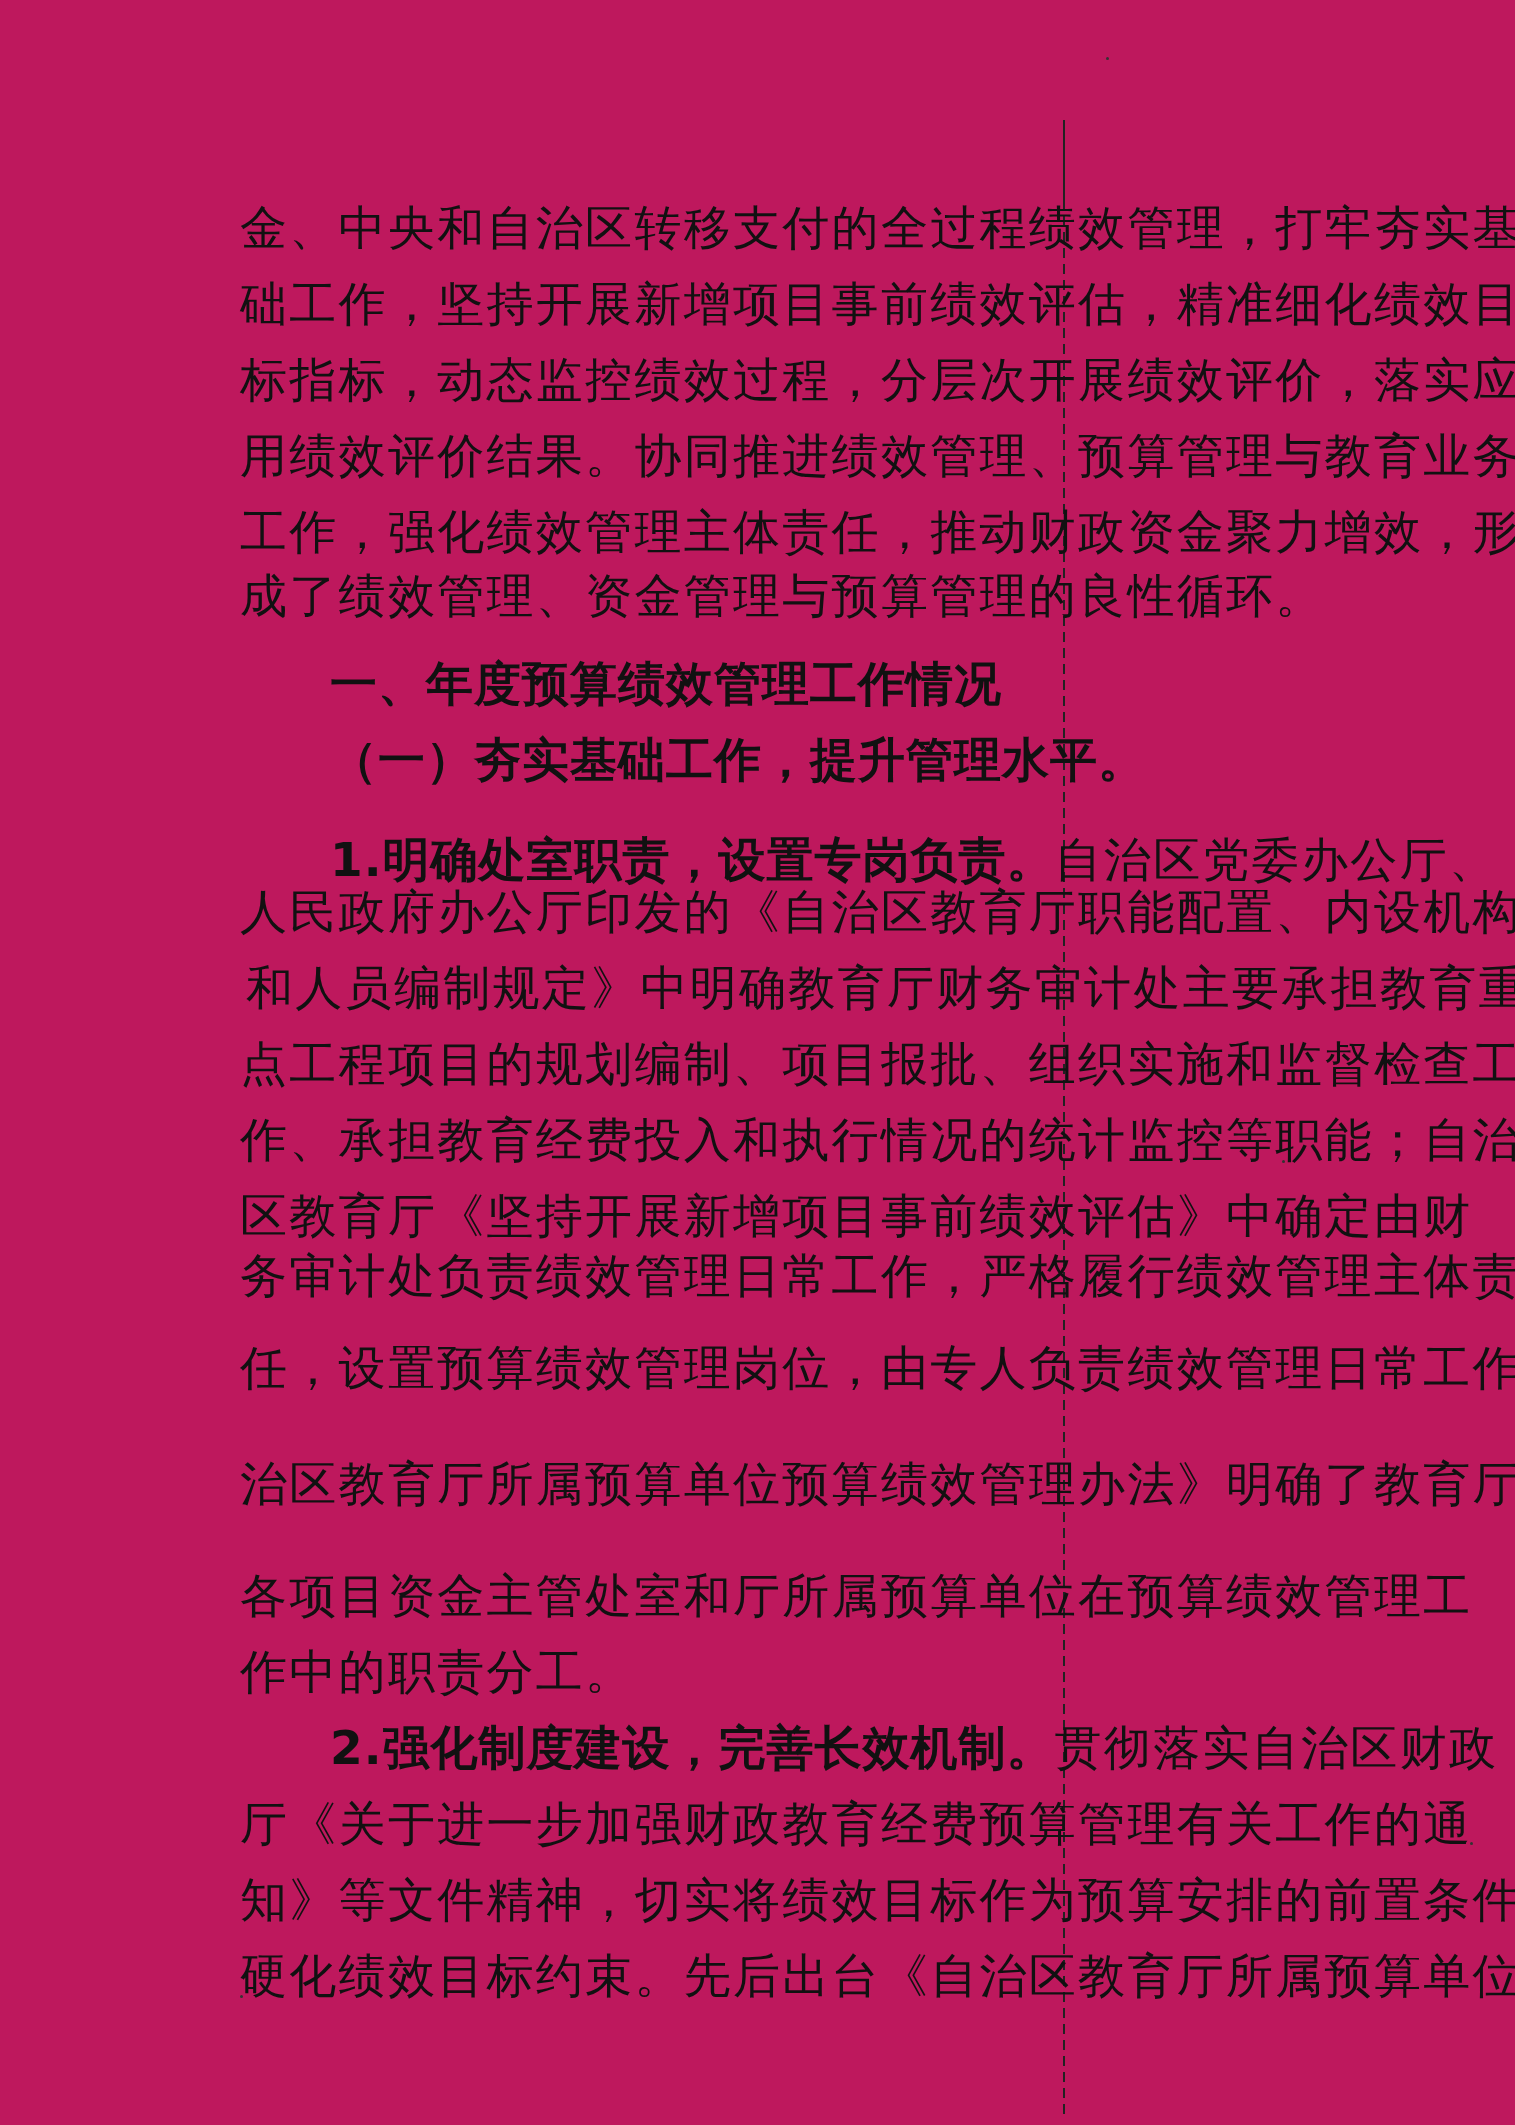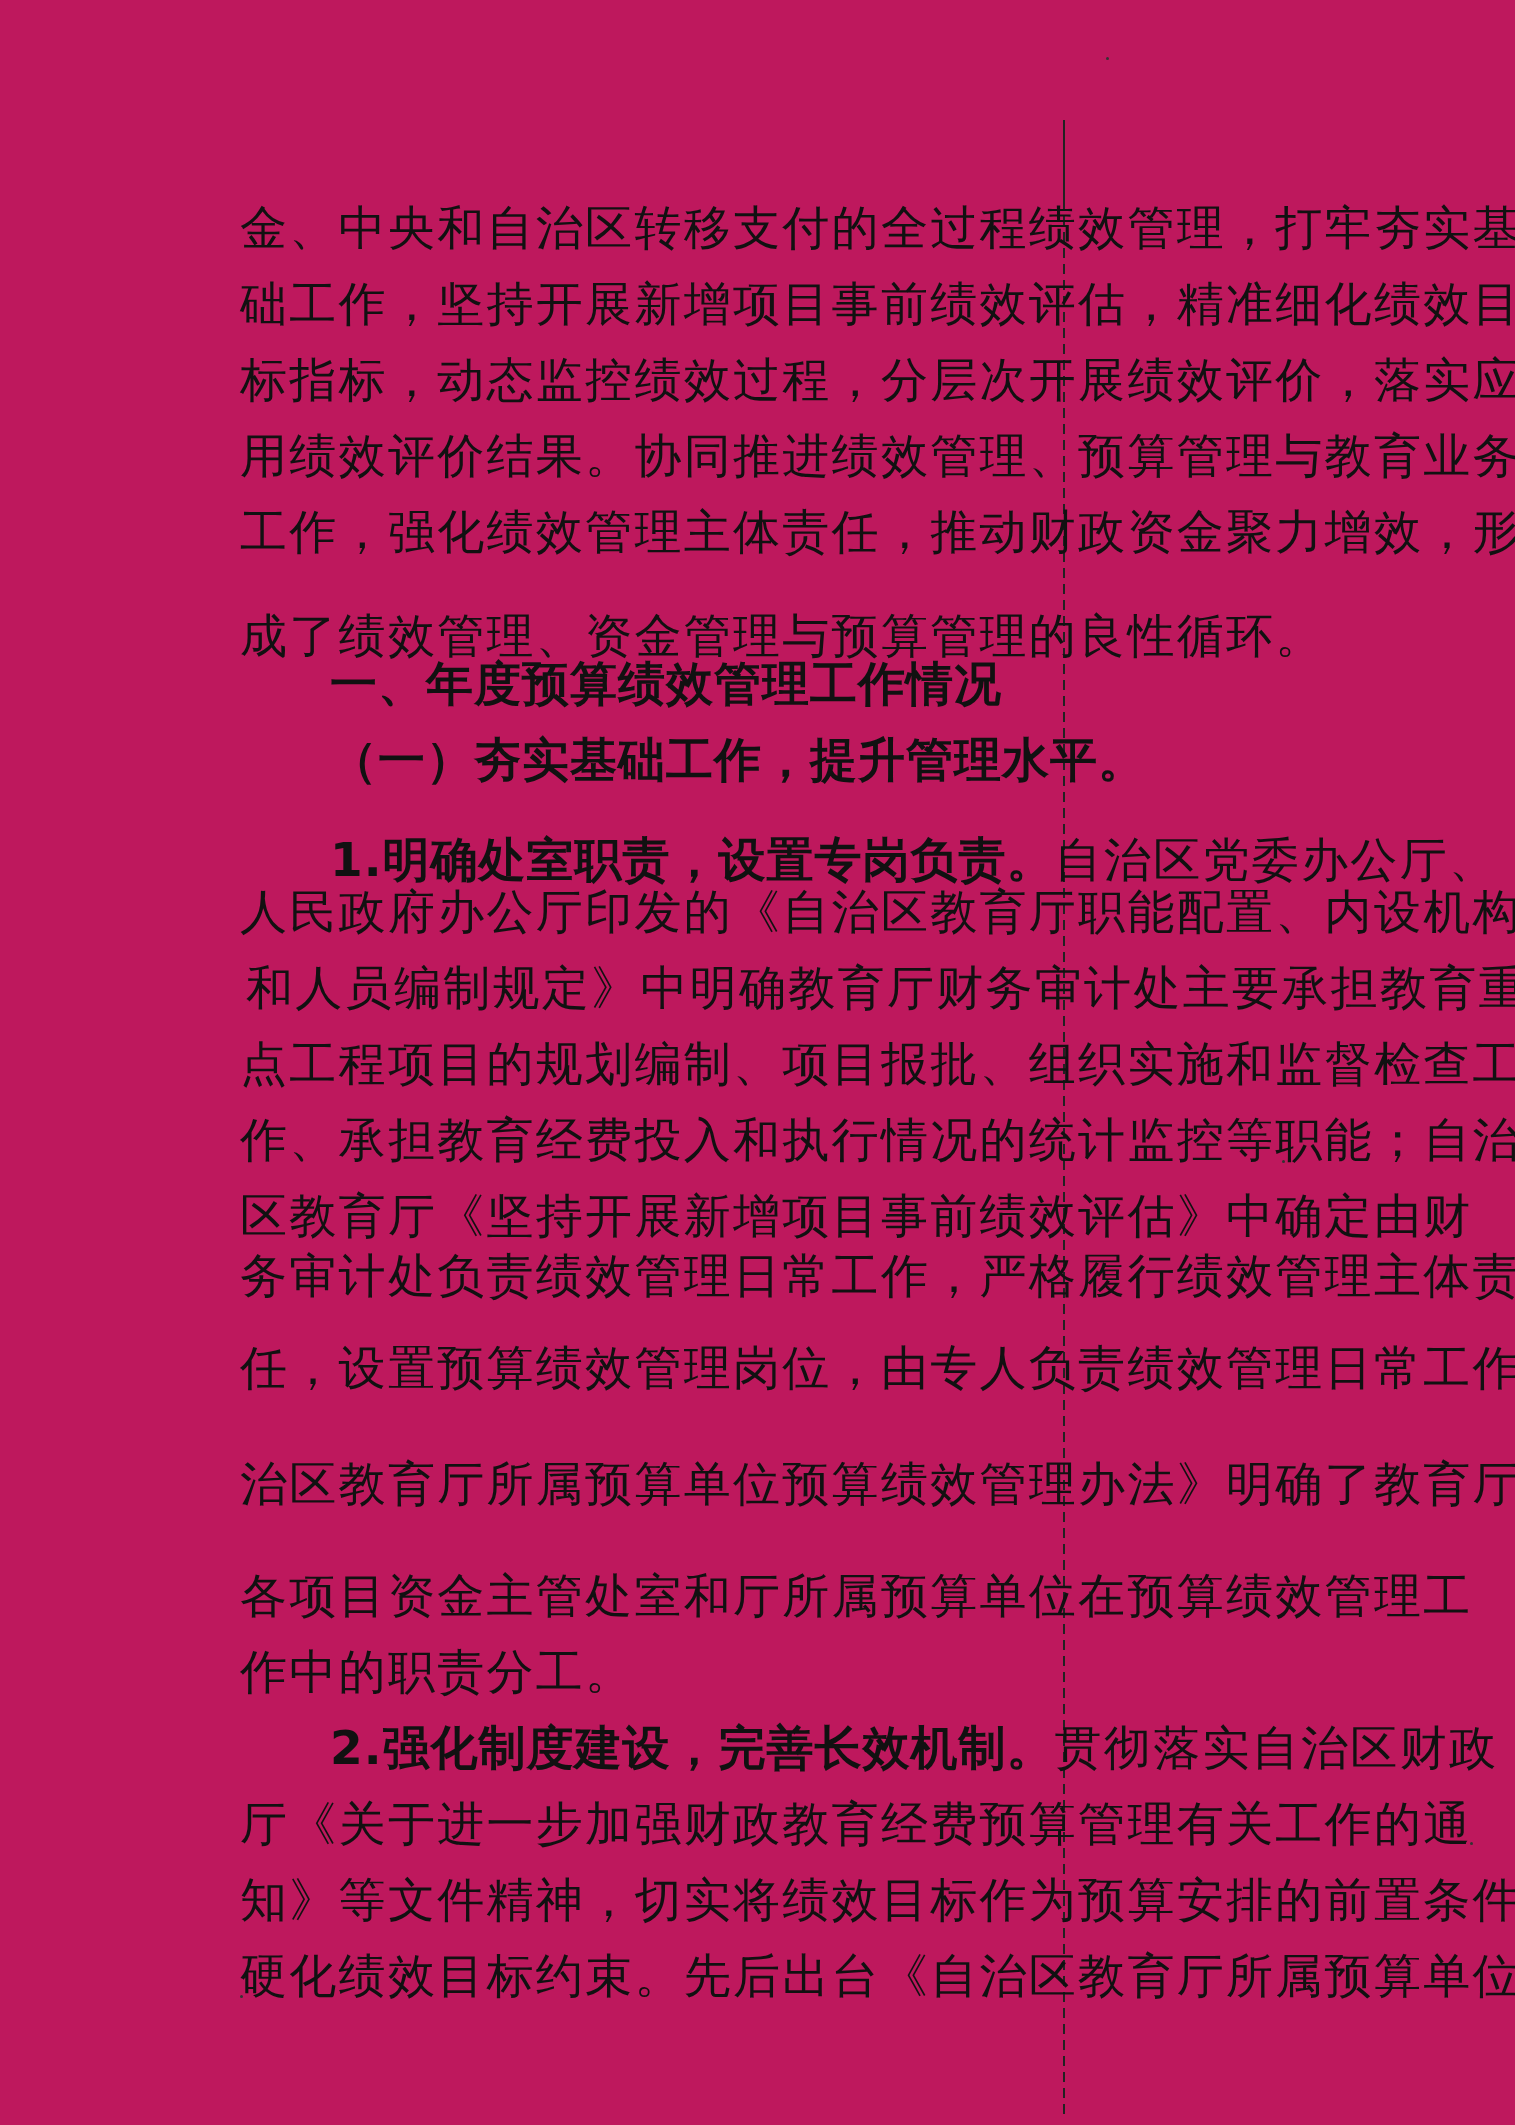--- a/index.html
+++ b/index.html
@@ -24,21 +24,21 @@
   <div class="speck" style="left:1106px;top:57px;"></div>
   <div class="speck" style="left:1282px;top:1160px;"></div>
   <div class="speck" style="left:1470px;top:1842px;"></div>
   <div class="speck" style="left:240px;top:1995px;"></div>
 
   <div class="line justify" style="top:200px;">金、中央和自治区转移支付的全过程绩效管理，打牢夯实基</div>
   <div class="line justify" style="top:276px;">础工作，坚持开展新增项目事前绩效评估，精准细化绩效目</div>
   <div class="line justify" style="top:352px;">标指标，动态监控绩效过程，分层次开展绩效评价，落实应</div>
   <div class="line justify" style="top:428px;">用绩效评价结果。协同推进绩效管理、预算管理与教育业务</div>
   <div class="line justify" style="top:504px;">工作，强化绩效管理主体责任，推动财政资金聚力增效，形</div>
-  <div class="line" style="top:608px;">成了绩效管理、资金管理与预算管理的良性循环。</div>
+  <div class="line" style="top:568px;">成了绩效管理、资金管理与预算管理的良性循环。</div>
 
   <div class="line bold" style="top:656px;left:330px;">一、年度预算绩效管理工作情况</div>
   <div class="line bold" style="top:732px;left:330px;">（一）夯实基础工作，提升管理水平。</div>
 
   <div class="line" style="top:808px;left:330px;width:970px;margin-top:24px;">
     <span class="bold">1.明确处室职责，设置专岗负责。</span><span>自治区党委办公厅、</span>
   </div>
   <div class="line justify" style="top:884px;">人民政府办公厅印发的《自治区教育厅职能配置、内设机构</div>
   <div class="line justify" style="top:960px;margin-left:6px;">和人员编制规定》中明确教育厅财务审计处主要承担教育重</div>
   <div class="line justify" style="top:1036px;">点工程项目的规划编制、项目报批、组织实施和监督检查工</div>

